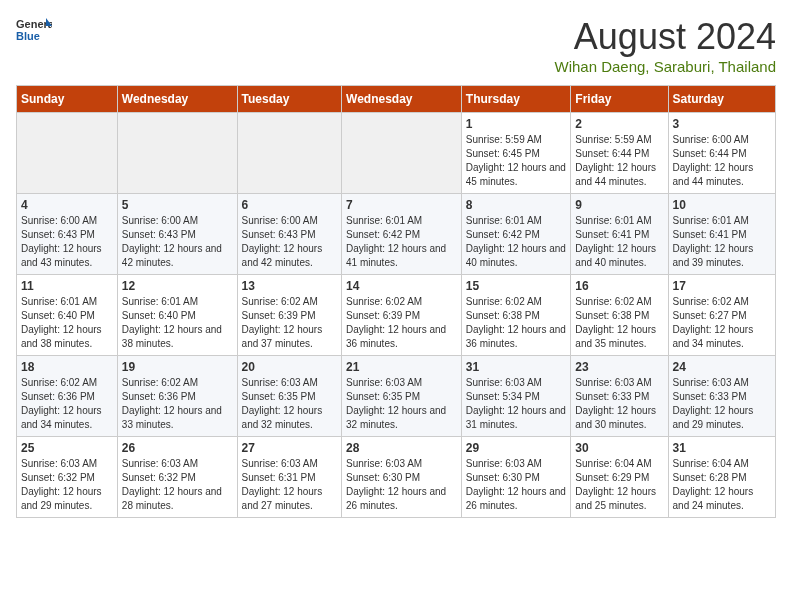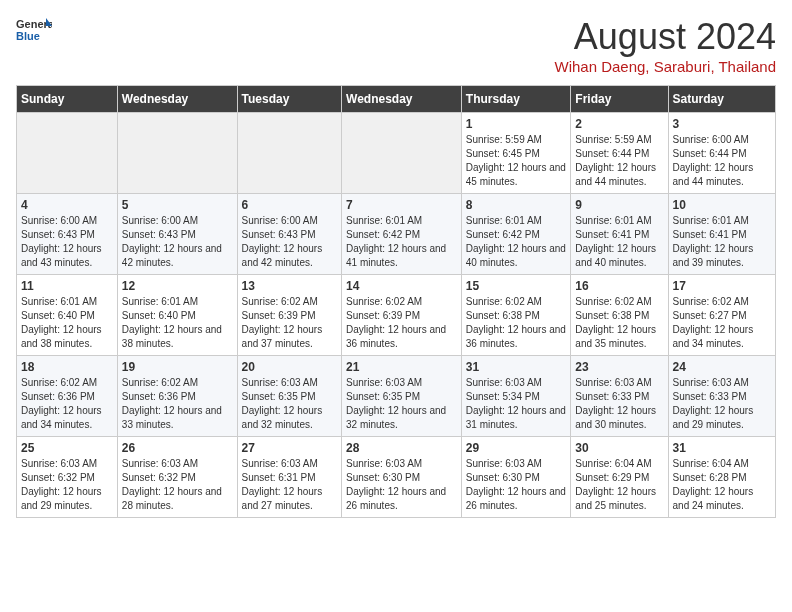--- a/index.html
+++ b/index.html
@@ -28,29 +28,29 @@
     .title-section {
       text-align: right;
     }
     .main-title {
       font-size: 36px;
       font-weight: normal;
       color: #333;
     }
     .subtitle {
       font-size: 15px;
-      color: #b91c1c;
+      color: #4d7c0f;
     }
     table {
       width: 100%;
       border-collapse: collapse;
       font-size: 11px;
     }
     thead tr th {
-      background-color: #404040;
+      background-color: #c2410c;
       color: #fff;
       padding: 6px 4px;
       text-align: left;
       font-size: 12px;
       border: 1px solid #ccc;
     }
     tbody tr td {
       border: 1px solid #ccc;
       vertical-align: top;
       padding: 4px;

